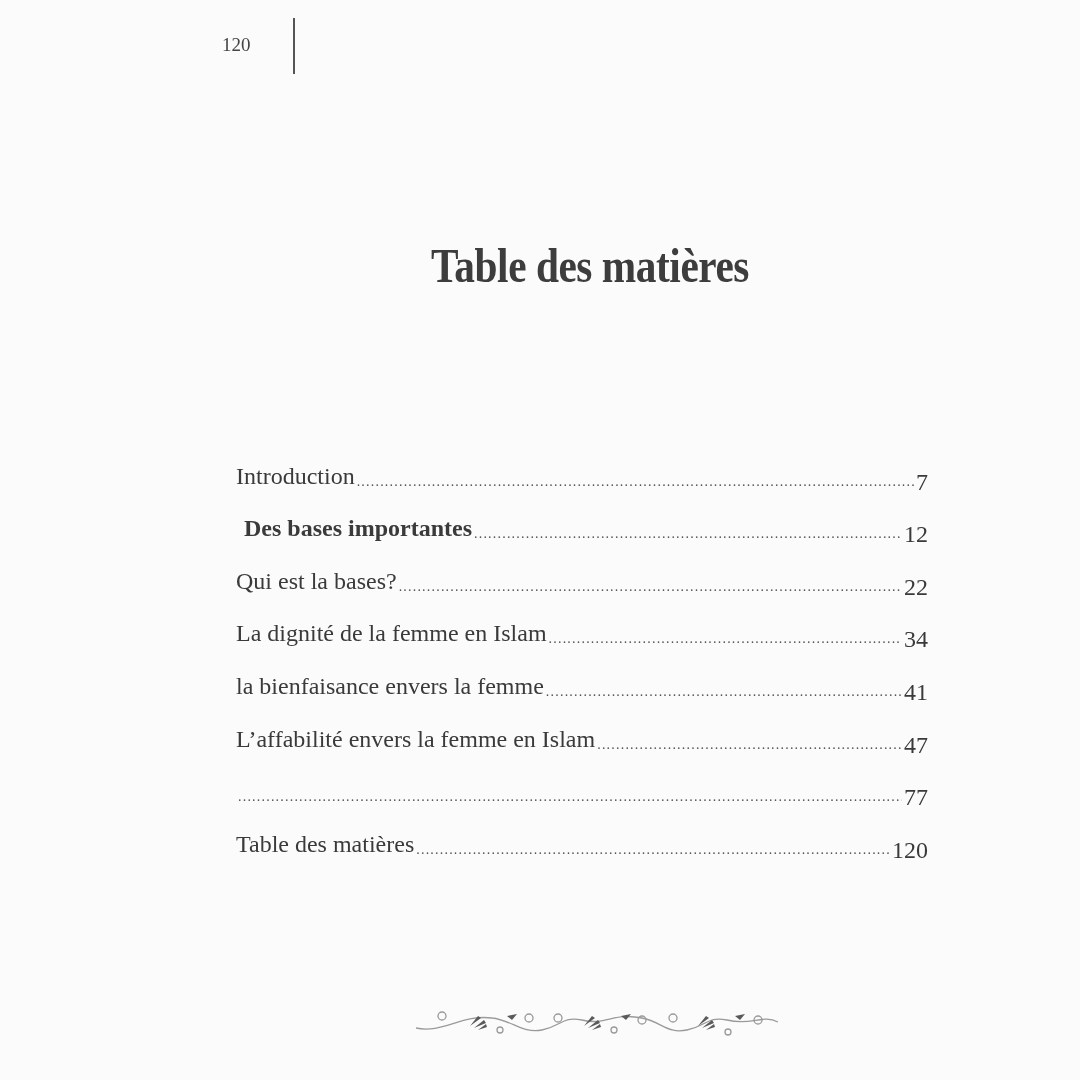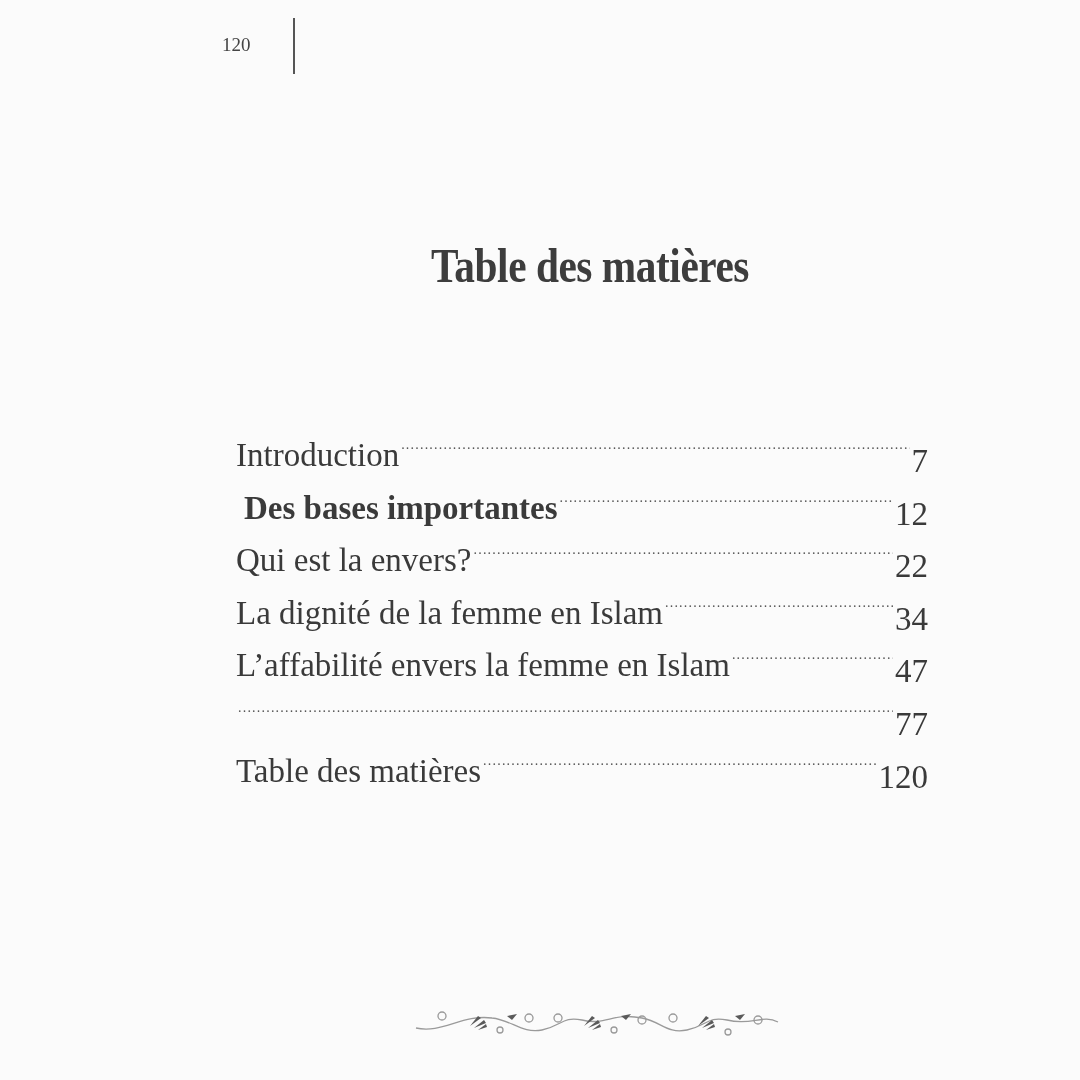--- a/index.html
+++ b/index.html
@@ -44,23 +44,23 @@
       transform-origin: 590px 0;
     }
     .toc {
       position: absolute;
       left: 236px;
       top: 437px;
       width: 692px;
     }
     .toc-row {
       display: flex;
-      align-items: flex-start;
+      align-items: flex-end;
       height: 52.6px;
-      font-size: 33px;
+      font-size: 24px;
       color: #3a3a3a;
       white-space: nowrap;
     }
     .toc-row .label {
       flex: 0 0 auto;
     }
     .toc-row .dots {
       flex: 1 1 auto;
       overflow: hidden;
       margin: 0 2px;
@@ -104,28 +104,33 @@
     <span class="label">Introduction</span>
     <span class="dots"></span>
     <span class="page">7</span>
   </div>
   <div class="toc-row indent">
     <span class="label">Des bases importantes</span>
     <span class="dots"></span>
     <span class="page">12</span>
   </div>
   <div class="toc-row">
-    <span class="label">Qui est la envers?</span>
+    <span class="label">Qui est la bases?</span>
     <span class="dots"></span>
     <span class="page">22</span>
   </div>
   <div class="toc-row">
     <span class="label">La dignité de la femme en Islam</span>
     <span class="dots"></span>
     <span class="page">34</span>
+  </div>
+  <div class="toc-row">
+    <span class="label">la bienfaisance envers la femme</span>
+    <span class="dots"></span>
+    <span class="page">41</span>
   </div>
   <div class="toc-row">
     <span class="label">L’affabilité envers la femme en Islam</span>
     <span class="dots"></span>
     <span class="page">47</span>
   </div>
   <div class="toc-row">
     <span class="dots"></span>
     <span class="page">77</span>
   </div>

